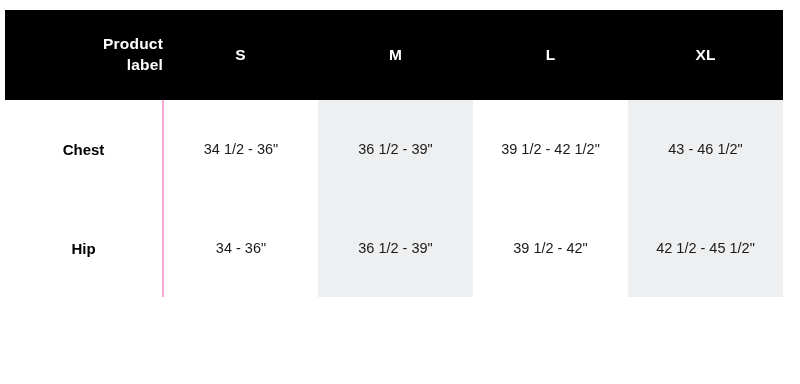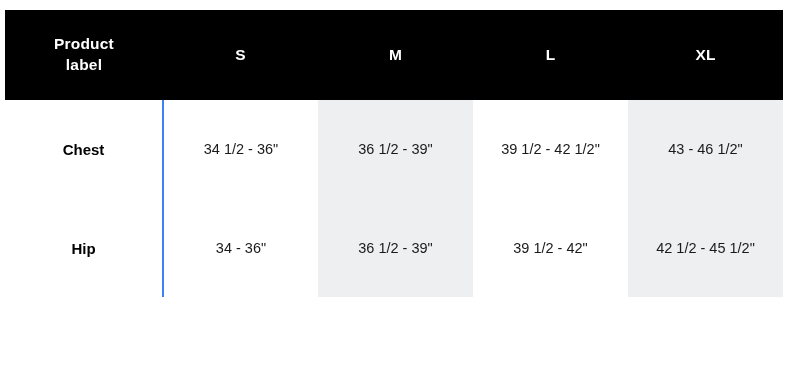--- a/index.html
+++ b/index.html
@@ -61,32 +61,33 @@
     font-size: 14.5px;
     color: #1a1a1a;
     line-height: 1.45;
     border: none;
     background: #ffffff;
   }
   tbody td.row-label {
     font-weight: bold;
     font-size: 15px;
     color: #000000;
-    border-right: 2px solid #3b82f6;
+    border-right: 2px solid #f9a8d4;
     background: #ffffff;
   }
   tbody td.shaded {
     background: #eeeff0;
   }
   tbody tr:last-child td {
     height: 89px;
   }
 
   .cell-text {
     display: block;
+    text-align: right;
   }
 </style>
 </head>
 <body>
 
 <div class="chart-wrap">
   <table class="size-table">
     <thead>
       <tr class="header-row">
         <th class="col-label">

